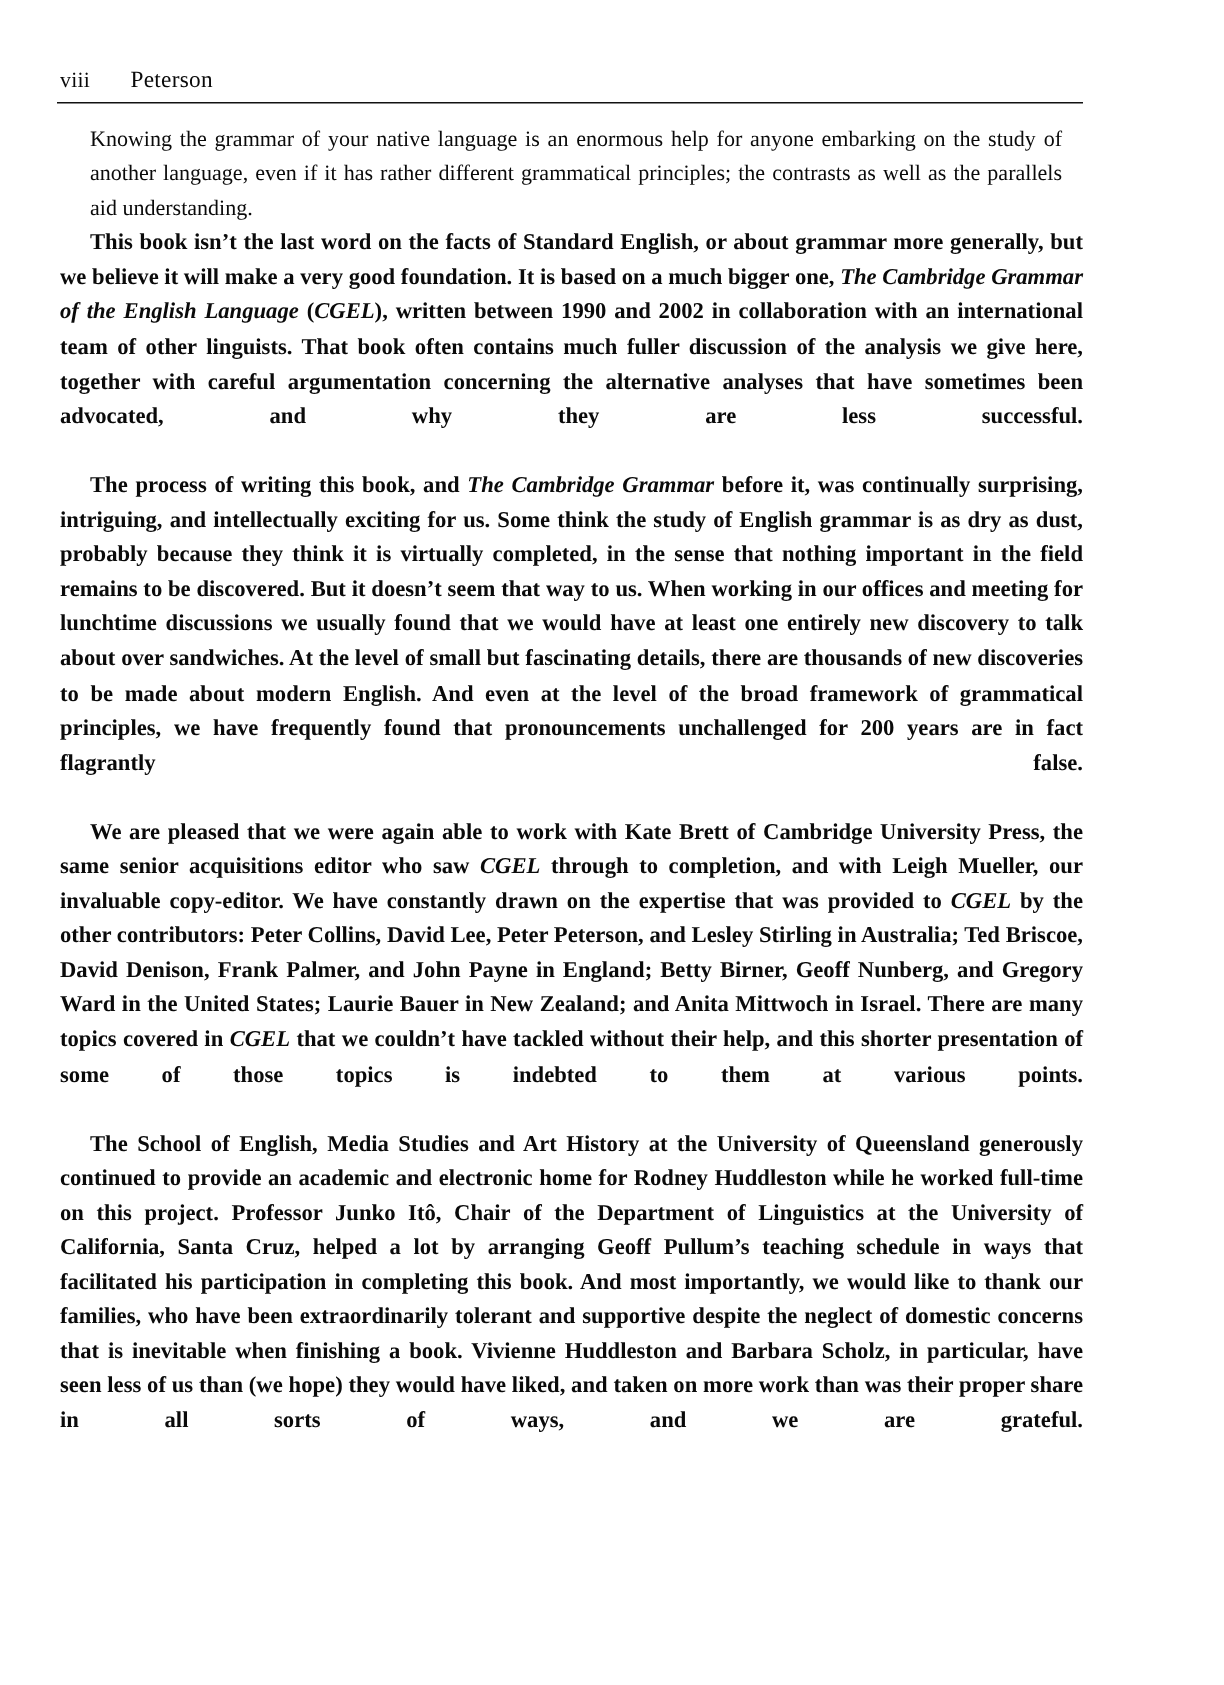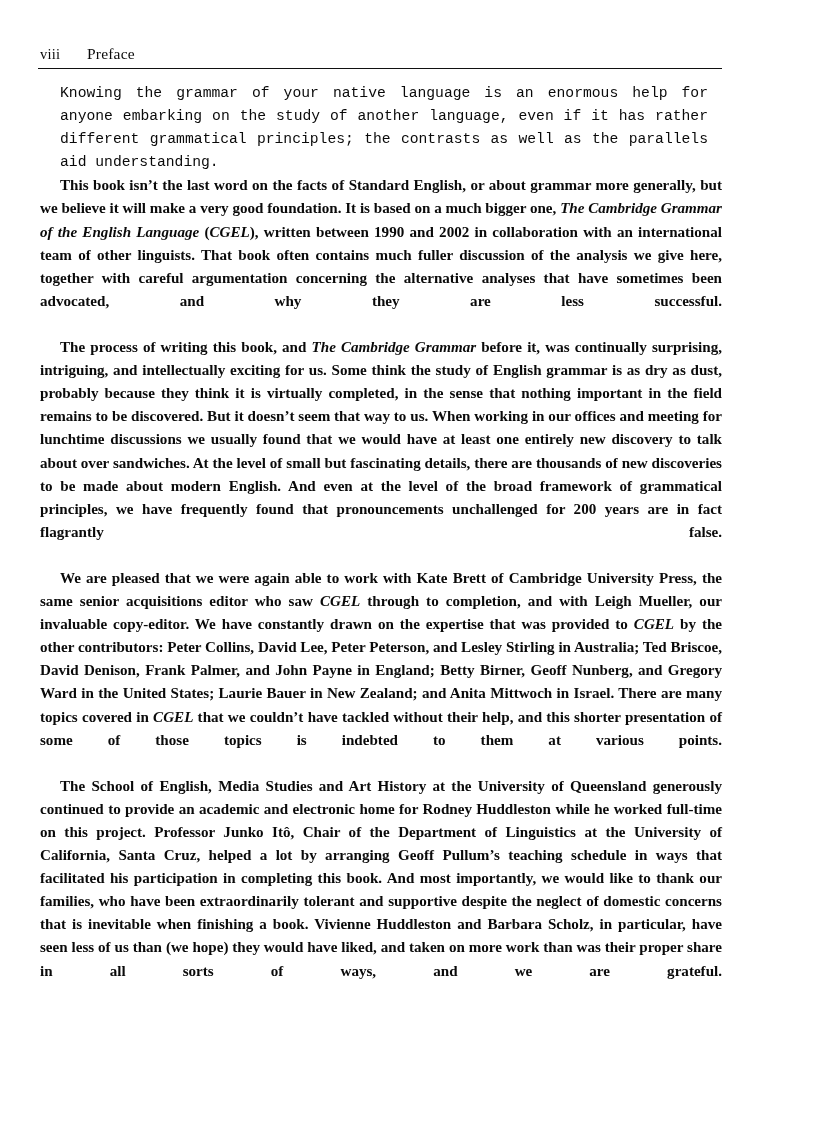--- a/index.html
+++ b/index.html
@@ -64,21 +64,20 @@
     text-justify: inter-word;
     hyphens: none;
   }
 
   .extract {
     margin: 0 14px 0 20px;
     padding: 0;
     font-size: 14.7px;
     line-height: 23.1px;
     text-align: justify;
-    font-family: Liberation Mono, monospace;
   }
 
   p.body-para {
     margin: 0;
     padding: 0;
     text-indent: 20px;
     text-align: justify;
     font-weight: bold;
   }
 
@@ -93,21 +92,21 @@
     width: 100%;
   }
 </style>
 </head>
 <body>
 
 <div class="page">
 
   <div class="running-head">
     <span class="folio">viii</span>
-    <span class="head-title">Preface</span>
+    <span class="head-title">Peterson</span>
   </div>
   <div class="head-rule"></div>
 
   <div class="textblock">
     <div class="extract">
       <span>Knowing the grammar of your native language is an enormous help for anyone embarking on the study of another language, even if it has rather different grammatical principles; the contrasts as well as the parallels aid understanding.</span>
     </div>
     <div class="spacer-para"></div>
     <div id="paragraph-host">
         <p class="body-para"><span>This book isn’t the last word on the facts of Standard English, or about grammar more generally, but we believe it will make a very good foundation.  It is based on a much bigger one, </span><i>The Cambridge Grammar of the English Language</i><span> (</span><i>CGEL</i><span>), written between 1990 and 2002 in collaboration with an international team of other linguists. That book often contains much fuller discussion of the analysis we give here, together with careful argumentation concerning the alternative analyses that have sometimes been advocated, and why they are less successful.</span></p>

